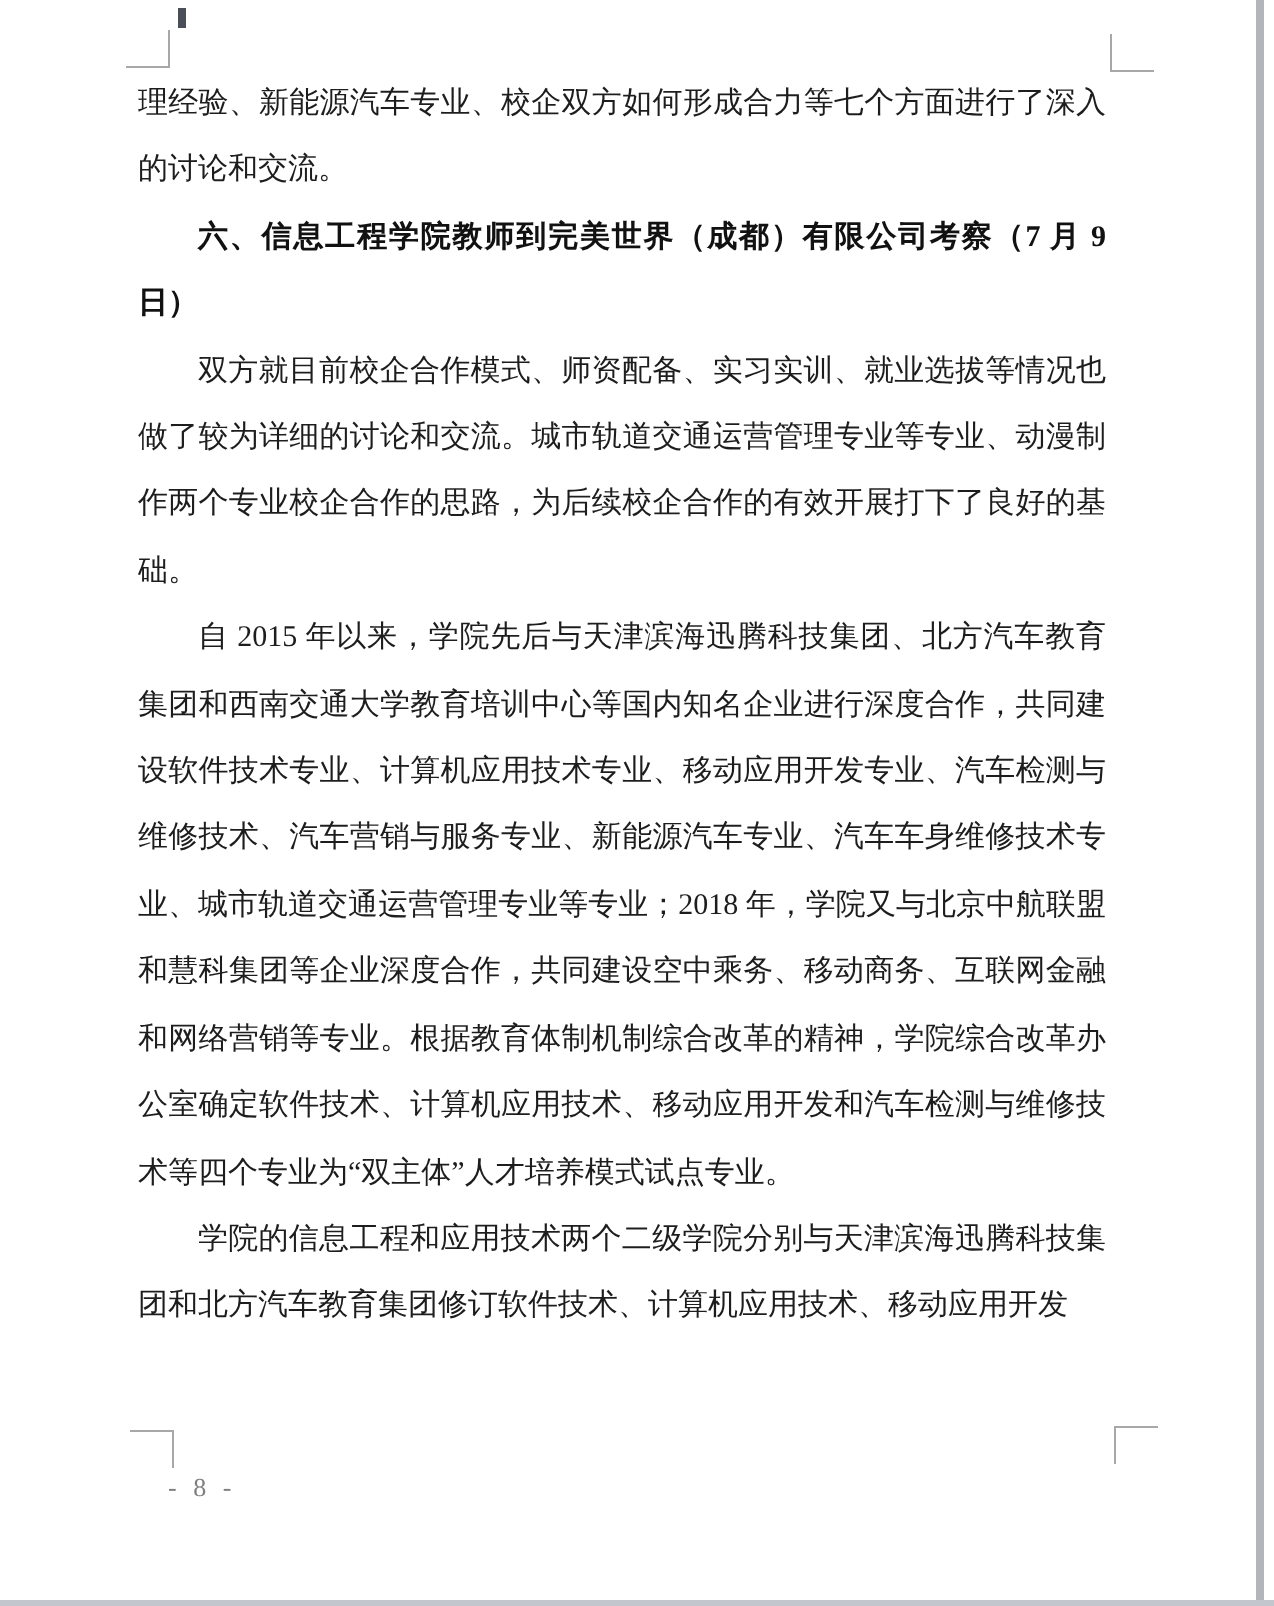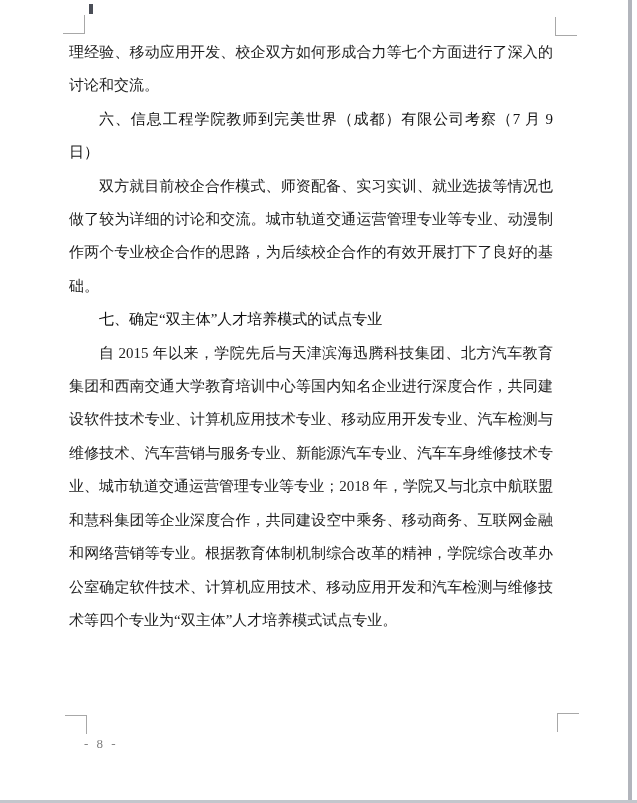--- a/index.html
+++ b/index.html
@@ -9,21 +9,21 @@
     font-family:"Liberation Serif","DejaVu Serif",serif;
   }
   
   .textarea{
     position:absolute;left:69px;top:36px;width:484px;
     font-size:15px;line-height:33.4px;color:#1d1d1d;
     text-align:justify;text-justify:inter-character;
   }
   .block{margin:0;text-indent:2em;}
   .block.no-indent{text-indent:0;}
-  .block.heading{font-weight:normal;color:#111;}
+  .block.heading{font-weight:bold;color:#111;}
   
   .cropmark{position:absolute;width:21px;height:18px;}
   .cm-tl{left:63px;top:15px;border-right:1px solid #a8a8a8;border-bottom:1px solid #a8a8a8;}
   .cm-tr{left:555px;top:17px;border-left:1px solid #a8a8a8;border-bottom:1px solid #a8a8a8;}
   .cm-bl{left:65px;top:715px;border-top:1px solid #a8a8a8;border-right:1px solid #a8a8a8;}
   .cm-br{left:557px;top:713px;border-top:1px solid #a8a8a8;border-left:1px solid #a8a8a8;}
   
   .pagenum{
     position:absolute;left:84px;top:736px;
     font-size:13px;line-height:16px;color:#7f7f7f;letter-spacing:2.5px;
@@ -40,25 +40,25 @@
 <div class="page">
 
   <div class="top-artifact"></div>
 
   <div class="cropmark cm-tl"></div>
   <div class="cropmark cm-tr"></div>
   <div class="cropmark cm-bl"></div>
   <div class="cropmark cm-br"></div>
 
   <div class="textarea">
-    <p class="block no-indent">理经验、移动应用开发、校企双方如何形成合力等七个方面进行了深入的讨论和交流。</p>
+    <p class="block no-indent">理经验、新能源汽车专业、校企双方如何形成合力等七个方面进行了深入的讨论和交流。</p>
     <p class="block heading">六、信息工程学院教师到完美世界（成都）有限公司考察（7 月 9 日）</p>
     <p class="block">双方就目前校企合作模式、师资配备、实习实训、就业选拔等情况也做了较为详细的讨论和交流。城市轨道交通运营管理专业等专业、动漫制作两个专业校企合作的思路，为后续校企合作的有效开展打下了良好的基础。</p>
-    <p class="block heading">七、确定“双主体”人才培养模式的试点专业</p>
     <p class="block">自 2015 年以来，学院先后与天津滨海迅腾科技集团、北方汽车教育集团和西南交通大学教育培训中心等国内知名企业进行深度合作，共同建设软件技术专业、计算机应用技术专业、移动应用开发专业、汽车检测与维修技术、汽车营销与服务专业、新能源汽车专业、汽车车身维修技术专业、城市轨道交通运营管理专业等专业；2018 年，学院又与北京中航联盟和慧科集团等企业深度合作，共同建设空中乘务、移动商务、互联网金融和网络营销等专业。根据教育体制机制综合改革的精神，学院综合改革办公室确定软件技术、计算机应用技术、移动应用开发和汽车检测与维修技术等四个专业为“双主体”人才培养模式试点专业。</p>
+    <p class="block">学院的信息工程和应用技术两个二级学院分别与天津滨海迅腾科技集团和北方汽车教育集团修订软件技术、计算机应用技术、移动应用开发</p>
   </div>
 
   <div class="pagenum">- 8 -</div>
 
   <div class="edge-right"></div>
   <div class="edge-bottom"></div>
 
 </div>
 
 </body></html>

